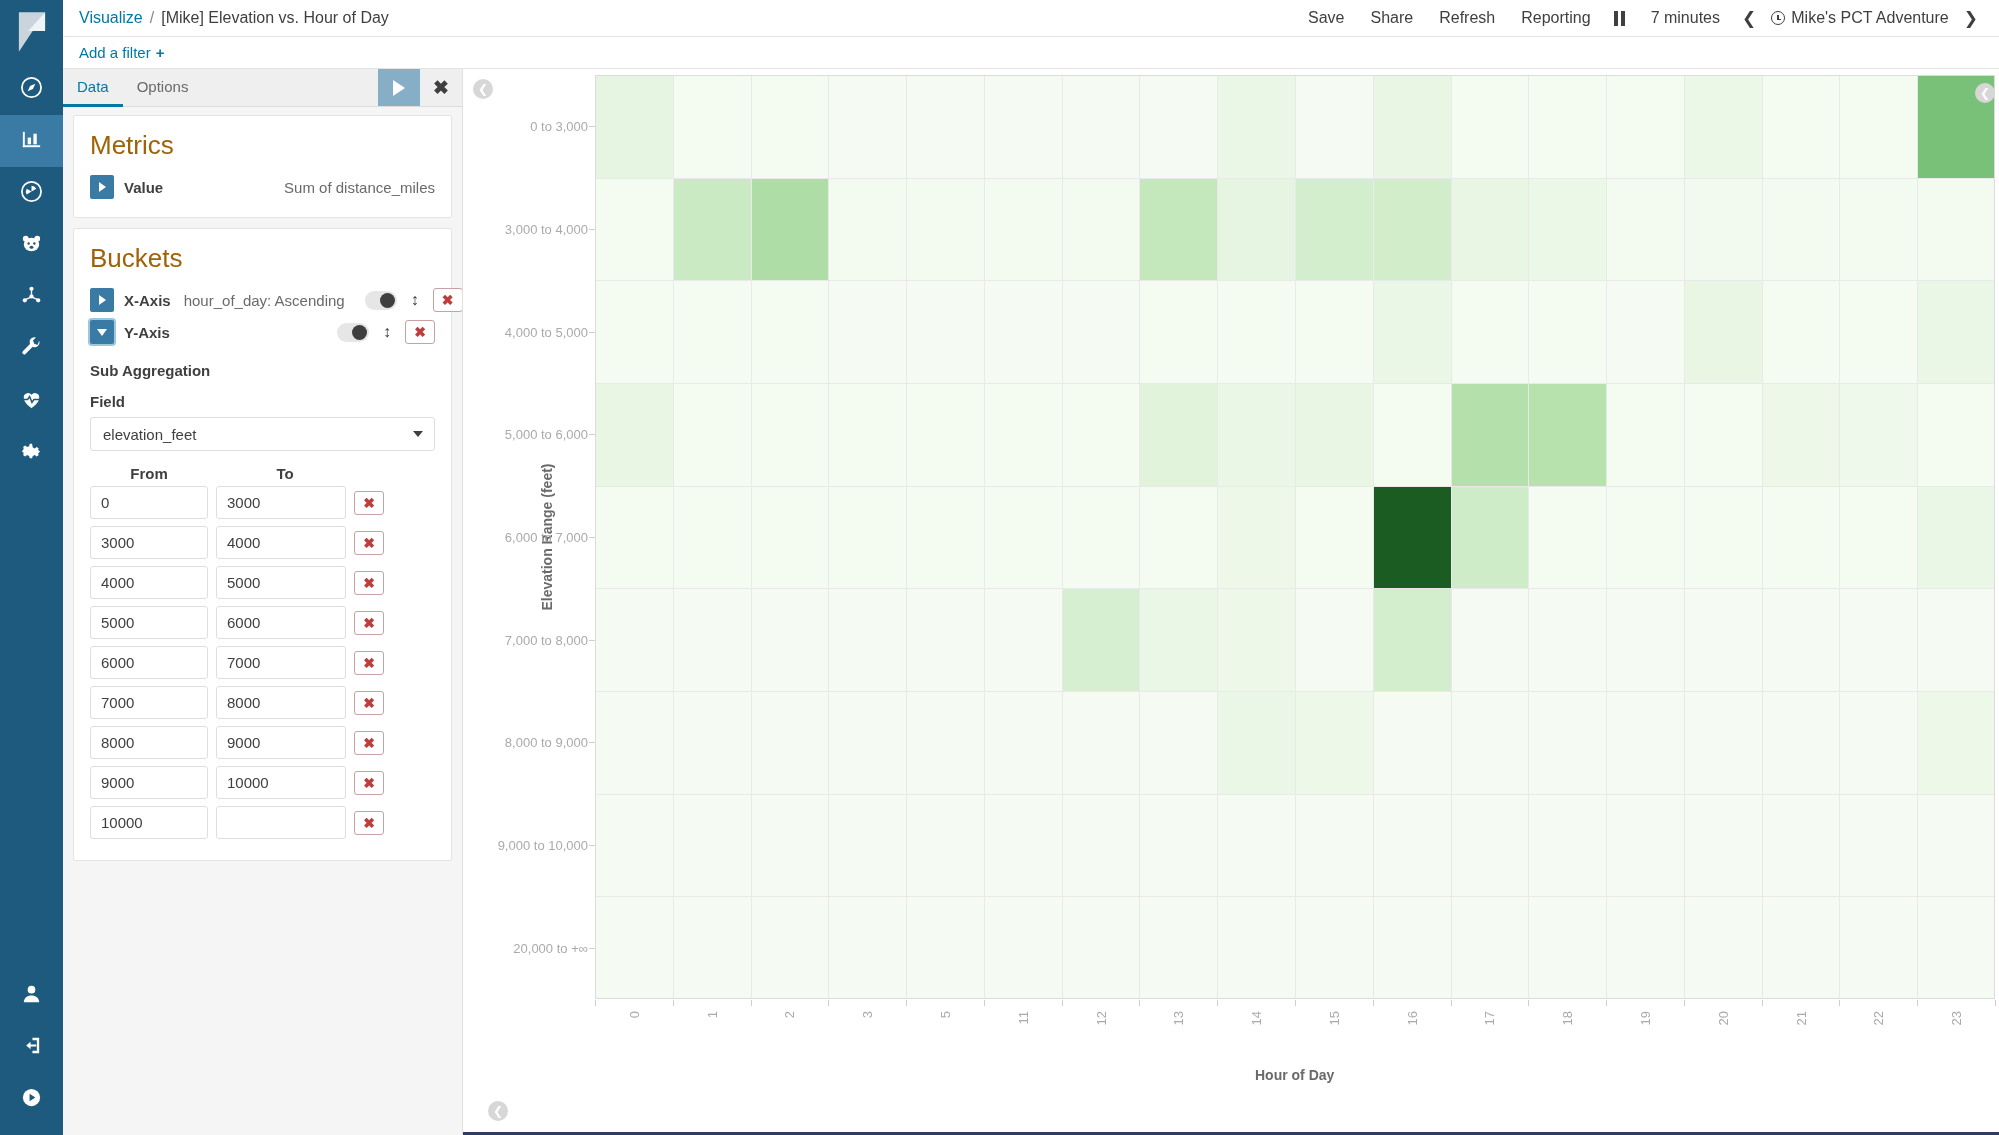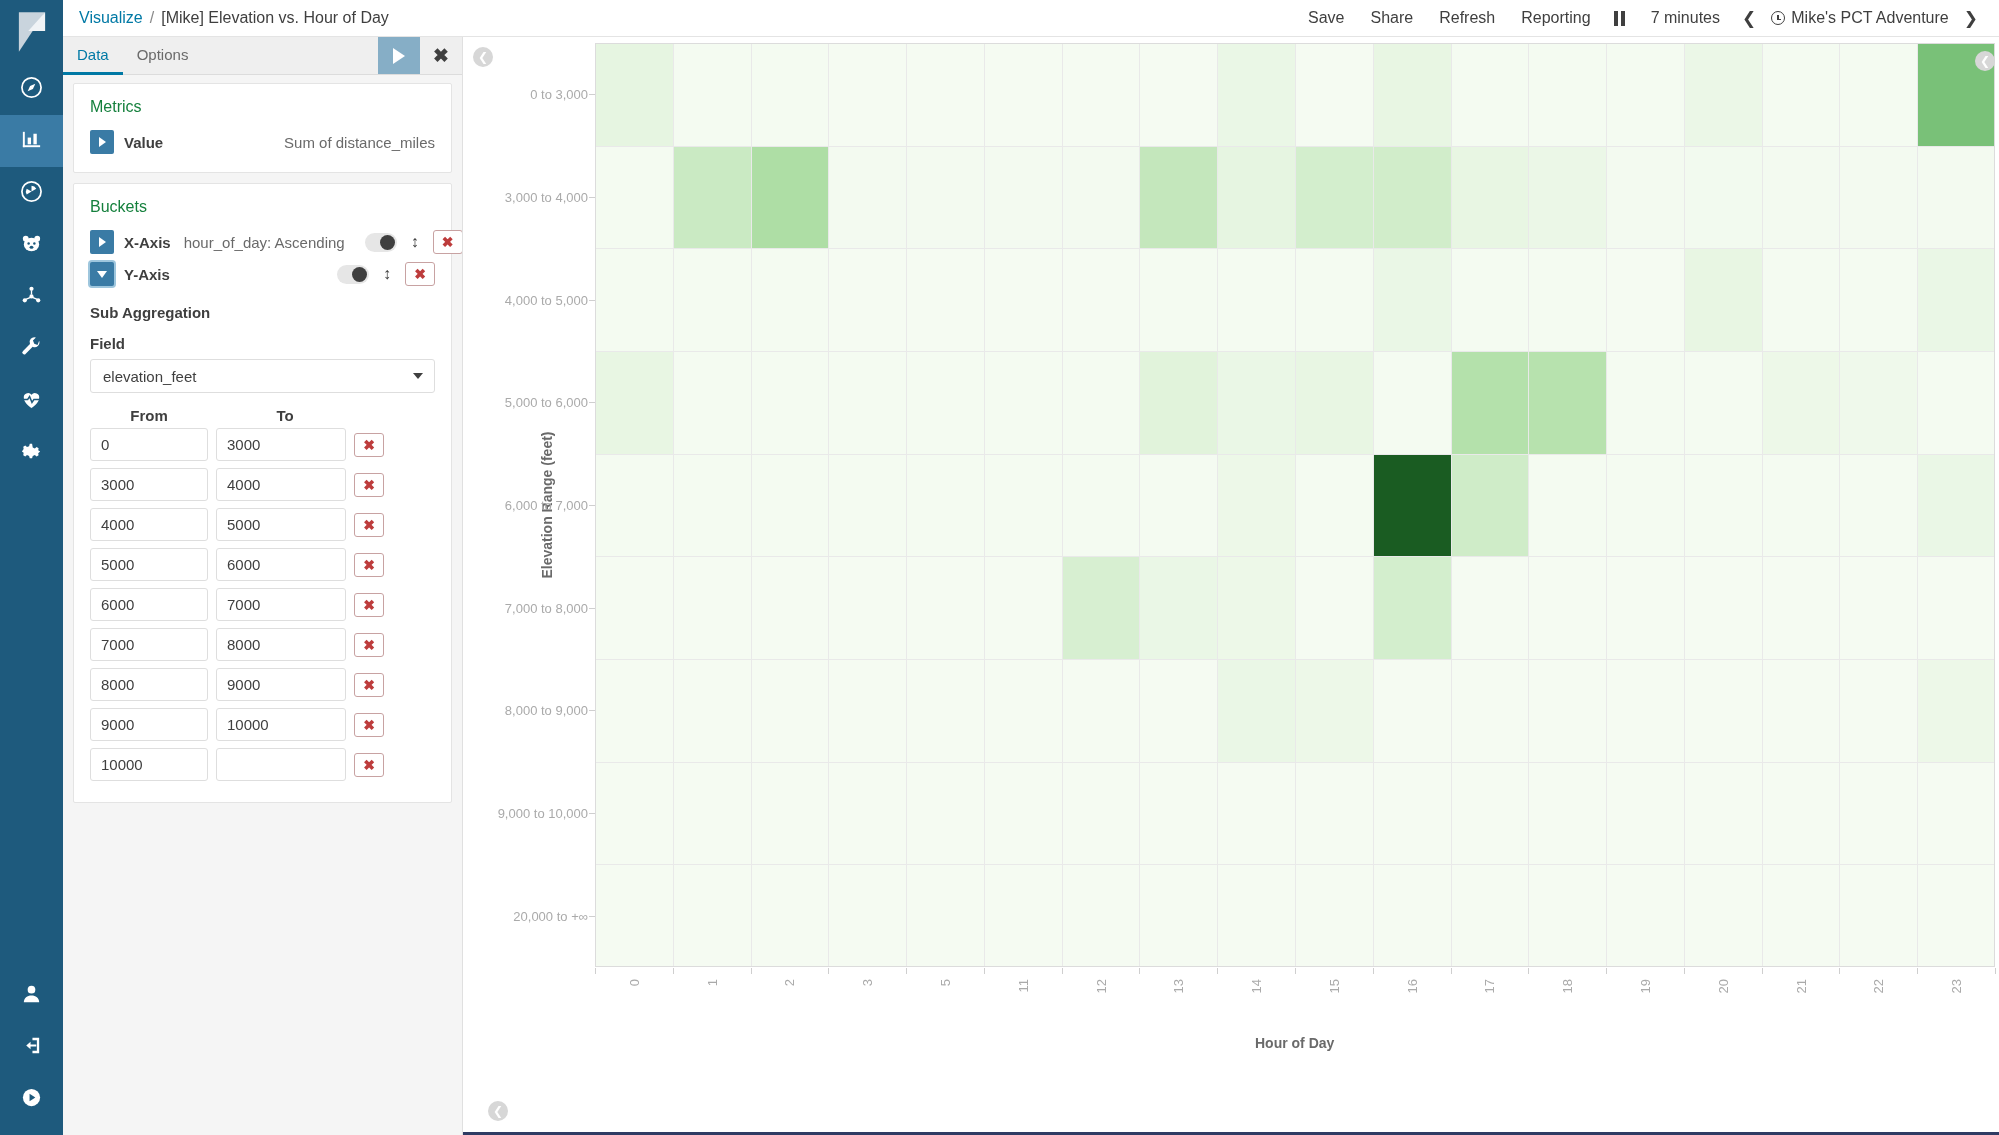--- a/index.html
+++ b/index.html
@@ -104,21 +104,21 @@
   .etab.active { color:#0079a5; border-bottom-color:#0079a5; }
   .etab-spacer { flex:1 1 auto; }
   .ebtn-apply {
     width:42px; background:#86aec6; display:flex; align-items:center; justify-content:center; cursor:pointer;
   }
   .tri-right { width:0;height:0;border-left:12px solid #fff;border-top:8px solid transparent;border-bottom:8px solid transparent; }
   .ebtn-close { width:42px; background:#efefef; display:flex; align-items:center; justify-content:center; cursor:pointer; color:#3f3f3f; font-size:19px; font-weight:bold; }
 
   .editor-scroll { flex:1 1 auto; overflow:hidden; padding: 8px 10px 0 10px; }
   .card { background:#fff; border:1px solid #e4e4e4; border-radius:2px; padding: 14px 16px; margin-bottom: 10px; }
-  .card h3 { font-size:16px; font-weight:normal; color:#15803d; margin-bottom: 10px; }
+  .card h3 { font-size:26px; font-weight:normal; color:#a16207; margin-bottom: 10px; }
   .agg-row { display:flex; align-items:center; gap:10px; padding: 4px 0; }
   .agg-toggle-sq {
     width:24px;height:24px;background:#3a7ba5;border-radius:2px;display:flex;align-items:center;justify-content:center;
     cursor:pointer; flex:0 0 24px;
   }
   .agg-toggle-sq.open { background:#3a7ba5; box-shadow:0 0 0 2px #9ec6dd; }
   .caret-r { width:0;height:0;border-left:7px solid #fff;border-top:5px solid transparent;border-bottom:5px solid transparent; }
   .caret-d { width:0;height:0;border-top:7px solid #fff;border-left:5px solid transparent;border-right:5px solid transparent; }
   .agg-label { font-size:15px; font-weight:bold; color:#3f3f3f; white-space:nowrap;}
   .agg-sub { font-size:15px; color:#6a6a6a; margin-left:3px; white-space:nowrap; }
@@ -338,20 +338,26 @@
         <div class="tn-arrow">❮</div>
         <div class="tn-timerange">
           <span class="clock-ico"></span>
           <span>Mike's PCT Adventure</span>
         </div>
         <div class="tn-arrow">❯</div>
       </div>
     </div>
 
 
+    <div class="filterrow">
+      <div class="add-filter">
+        <span>Add a filter</span>
+        <span class="plus">+</span>
+      </div>
+    </div>
 
     <div class="body">
 
       <div class="editor">
 
         <div class="editor-tabsrow">
           <div class="etab active">Data</div>
           <div class="etab">Options</div>
           <div class="etab-spacer"></div>
           <div class="ebtn-apply">

